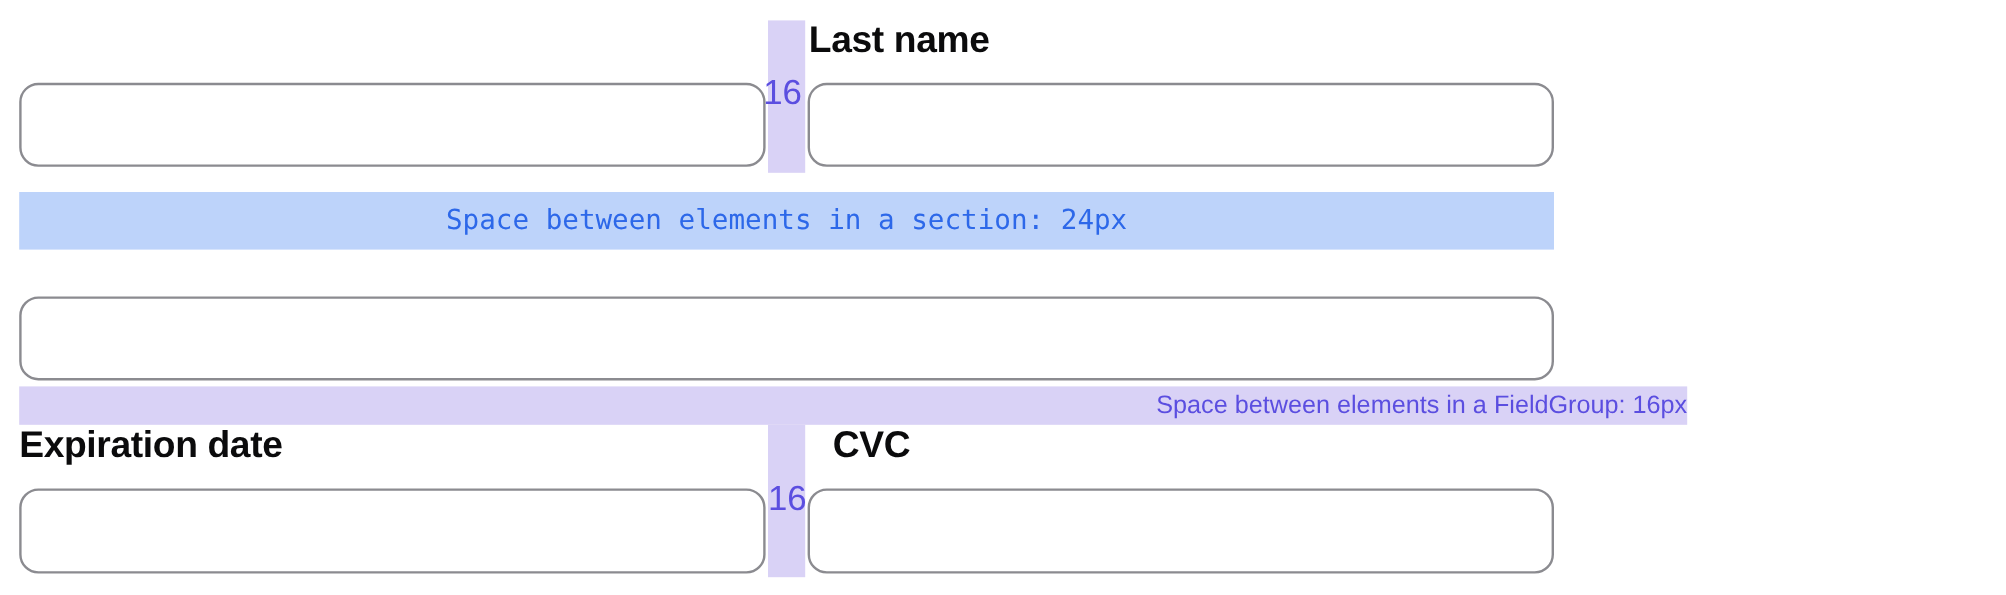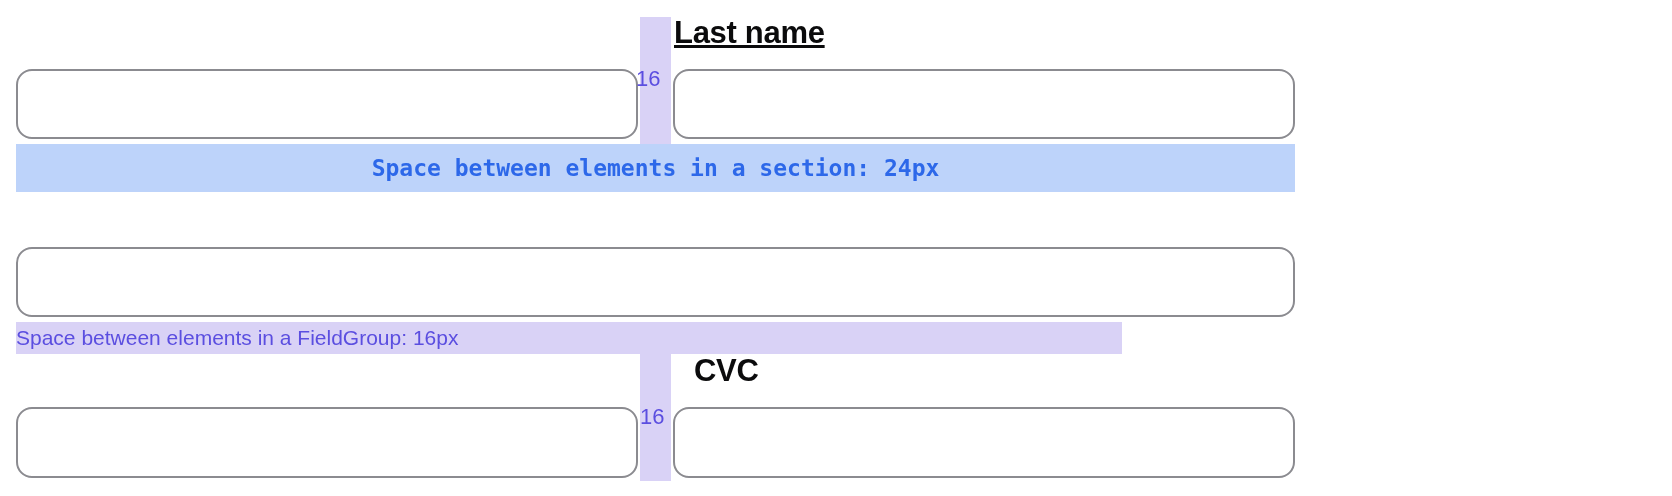--- a/index.html
+++ b/index.html
@@ -32,21 +32,21 @@
     padding: 0 18px;
     font-family: "Liberation Sans", sans-serif;
   }
 
   .gap-band-vertical {
     background: var(--fieldgroup-band-bg, #d9d2f6);
     width: 31px;
   }
 
   .gap-value {
-    font-size: 22px;
+    font-size: 29px;
     font-weight: 400;
     line-height: 29px;
     color: var(--fieldgroup-band-text, #5b4ee0);
     white-space: nowrap;
   }
 
   .section-band {
     left: 16px;
     width: 1279px;
     height: 48px;
@@ -54,61 +54,62 @@
     color: var(--section-band-text, #2d68e9);
     font-family: "DejaVu Sans Mono", monospace;
     font-size: 23px;
     line-height: 48px;
     text-align: center;
     white-space: nowrap;
   }
 
   .fieldgroup-band {
     left: 16px;
-    width: 1106px;
+    width: 1390px;
     height: 32px;
     background: var(--fieldgroup-band-bg, #d9d2f6);
     color: var(--fieldgroup-band-text, #5b4ee0);
     font-size: 21px;
     font-weight: 500;
     line-height: 32px;
-    text-align: left;
+    text-align: right;
     white-space: nowrap;
   }
 
   
   .col-left  { left: 16px;  width: 622px; }
   .col-right { left: 673px; width: 622px; }
   .full-width { left: 16px; width: 1279px; }
 </style>
 </head>
 <body>
 
 <div id="canvas">
 
   <div class="abs gap-band-vertical" style="left:640px; top:17px; height:127px;"></div>
 
 
-  <div class="abs field-label" style="left:674px; top:14px;text-decoration:underline;">Last name</div>
+  <div class="abs field-label" style="left:674px; top:14px;">Last name</div>
 
   <input type="text" class="abs text-input col-left" style="top: 69px; height: 70px;" value="">
 
   <input type="text" class="abs text-input col-right" style="top: 69px; height: 70px;" value="">
 
   <div class="abs gap-value" style="left:636px; top:64px;">16</div>
 
-  <div class="abs section-band" style="top:144px;font-weight:bold;">Space between elements in a section: 24px</div>
+  <div class="abs section-band" style="top:160px;">Space between elements in a section: 24px</div>
 
 
   <input type="text" class="abs text-input full-width" style="top: 247px; height: 70px;" value="">
 
   <div class="abs fieldgroup-band" style="top:322px;">Space between elements in a FieldGroup: 16px</div>
 
   <div class="abs gap-band-vertical" style="left:640px; top:354px; height:127px;"></div>
 
+  <div class="abs field-label" style="left:16px; top:352px;">Expiration date</div>
 
   <div class="abs field-label" style="left:674px; top:352px;margin-left:20px;">CVC</div>
 
   <input type="text" class="abs text-input col-left" style="top: 407px; height: 71px;" value="">
 
   <input type="text" class="abs text-input col-right" style="top: 407px; height: 71px;" value="">
 
   <div class="abs gap-value" style="left:640px; top:402px;">16</div>
 
 </div>

